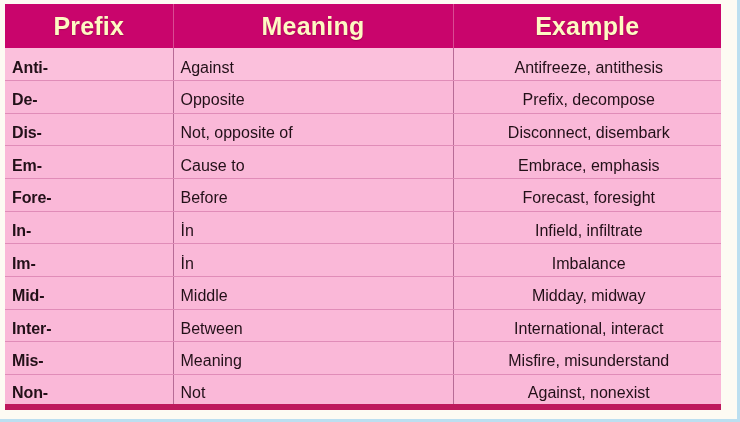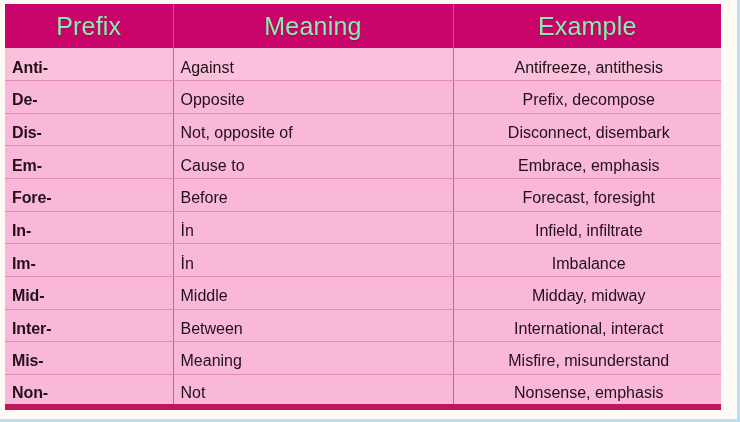--- a/index.html
+++ b/index.html
@@ -57,23 +57,23 @@
   }
 
   
   col.col-prefix  { width: 168px; }
   col.col-meaning { width: 280px; }
   col.col-example { width: 268px; }
 
   
   thead th {
     background: #c9056c;
-    color: #86efac;
+    color: #fef9c3;
     font-size: 25px;
-    font-weight: normal;
+    font-weight: bold;
     height: 44px;
     padding: 0 6px;
     border-right: 1px solid #d94b92;
     letter-spacing: 0.2px;
     text-shadow: 0 1px 1px rgba(120,0,60,0.45);
     box-sizing: border-box;
   }
   thead th:last-child { border-right: none; }
 
   
@@ -187,19 +187,19 @@
 
         <tr>
           <td class="prefix-cell">Mis-</td>
           <td class="meaning-cell">Meaning</td>
           <td class="example-cell">Misfire, misunderstand</td>
         </tr>
 
         <tr>
           <td class="prefix-cell">Non-</td>
           <td class="meaning-cell">Not</td>
-          <td class="example-cell">Nonsense, emphasis</td>
+          <td class="example-cell">Against, nonexist</td>
         </tr>
 
       </tbody>
     </table>
   </div>
 </div>
 
 </body></html>

